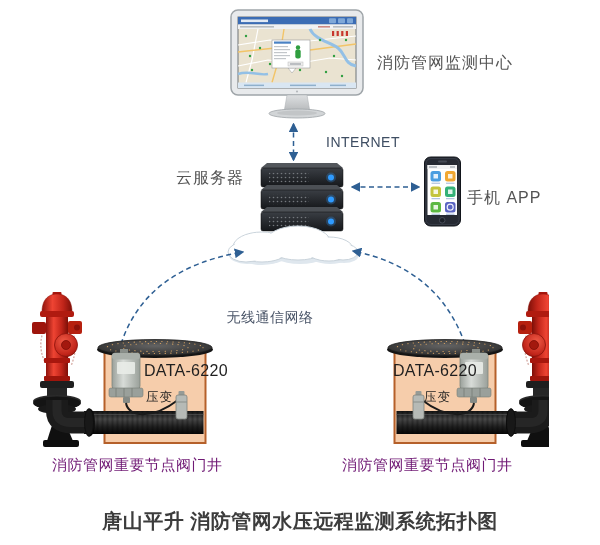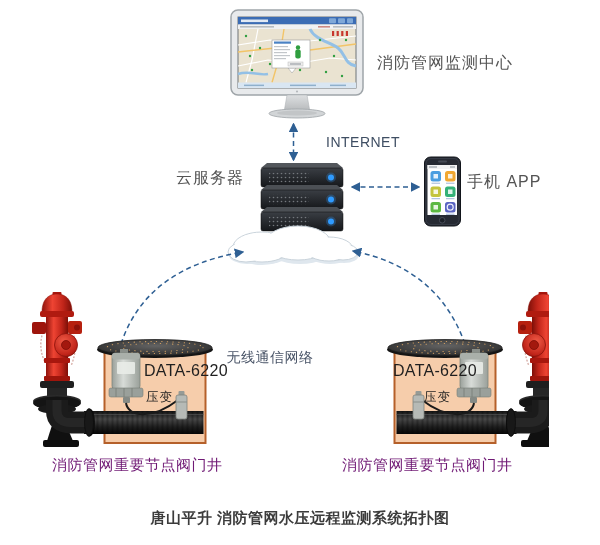--- a/index.html
+++ b/index.html
@@ -9,21 +9,21 @@
     padding-left:29px;
   }
   #art{position:absolute;left:0;top:0;width:600px;height:545px;}
   .lbl{position:absolute;color:#545454;white-space:nowrap;line-height:1.2;}
   .lbl-node{font-size:16px;letter-spacing:1px;}
   .lbl-internet{font-size:14px;letter-spacing:.5px;color:#3f4e63;}
   .lbl-net{font-size:14px;color:#4a5568;text-align:center;width:240px;letter-spacing:.5px;}
   .lbl-dev{font-size:16px;color:#1f1f1f;letter-spacing:.3px;}
   .lbl-sensor{font-size:12.5px;color:#1f1f1f;letter-spacing:1px;}
   .lbl-caption{font-size:15px;text-align:left;width:206px;color:#701a75;letter-spacing:.5px;}
-  .lbl-title{font-size:15px;font-weight:bold;text-align:center;width:600px;color:#3c3c3c;letter-spacing:.5px;}
+  .lbl-title{font-size:20px;font-weight:bold;text-align:center;width:600px;color:#3c3c3c;letter-spacing:.5px;}
 </style>
 </head>
 <body>
 
 <div id="canvas">
 
 <svg id="art" viewBox="0 0 600 545" xmlns="http://www.w3.org/2000/svg">
   <defs>
     <linearGradient id="hydRed" x1="0" y1="0" x2="1" y2="0">
       <stop offset="0" stop-color="#8f130c"></stop>
@@ -349,22 +349,22 @@
     <rect x="26" y="148" width="36" height="7" rx="2" fill="#0d0d0d"></rect>
     <path d="M40,108 L40,119 Q40,130.5 54,130.5 L73,130.5" stroke="#1b1b1b" stroke-width="22" fill="none" stroke-linejoin="round"></path>
     <path d="M40,108 L40,119 Q40,130.5 54,130.5 L73,130.5" stroke="#3d3d3d" stroke-width="9" fill="none" stroke-linejoin="round" opacity="0.35"></path>
     <ellipse cx="72" cy="130.5" rx="4.5" ry="14" fill="#181818" stroke="#060606" stroke-width="0.6"></ellipse>
   </g>
 </svg>
 
 <div class="lbl lbl-node" style="left:377px;top:53px;">消防管网监测中心</div>
 <div class="lbl lbl-internet" style="left:304px;top:134px;margin-left:22px;">INTERNET</div>
 <div class="lbl lbl-node" style="left:176px;top:168px;">云服务器</div>
-<div class="lbl lbl-node" style="left:467px;top:172px;">手机 APP</div>
-<div class="lbl lbl-net" style="left:150px;top:309px;margin-top:40px;">无线通信网络</div>
+<div class="lbl lbl-node" style="left:467px;top:188px;">手机 APP</div>
+<div class="lbl lbl-net" style="left:150px;top:309px;">无线通信网络</div>
 
 <div class="lbl lbl-dev" style="left:144px;top:361px;">DATA-6220</div>
 <div class="lbl lbl-sensor" style="left:146px;top:390px;">压变</div>
 <div class="lbl lbl-caption" style="left:52px;top:456px;">消防管网重要节点阀门井</div>
 
 <div class="lbl lbl-dev" style="left:393px;top:361px;">DATA-6220</div>
 <div class="lbl lbl-sensor" style="left:424px;top:390px;">压变</div>
 <div class="lbl lbl-caption" style="left:342px;top:456px;">消防管网重要节点阀门井</div>
 
 <div class="lbl lbl-title" style="left:0px;top:509px;">唐山平升 消防管网水压远程监测系统拓扑图</div>

